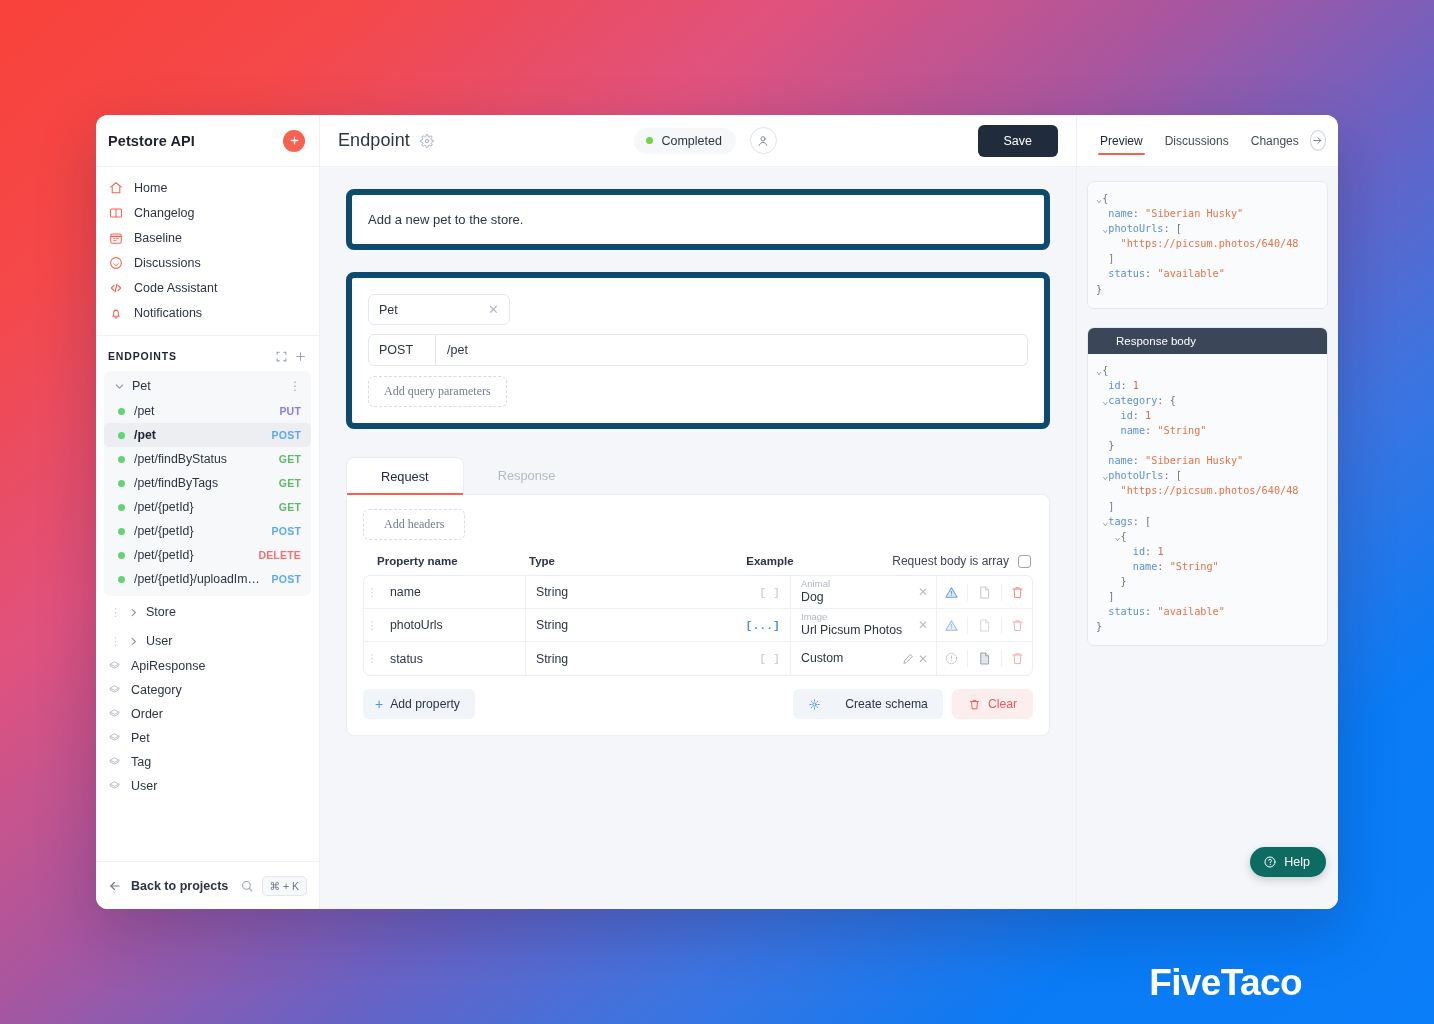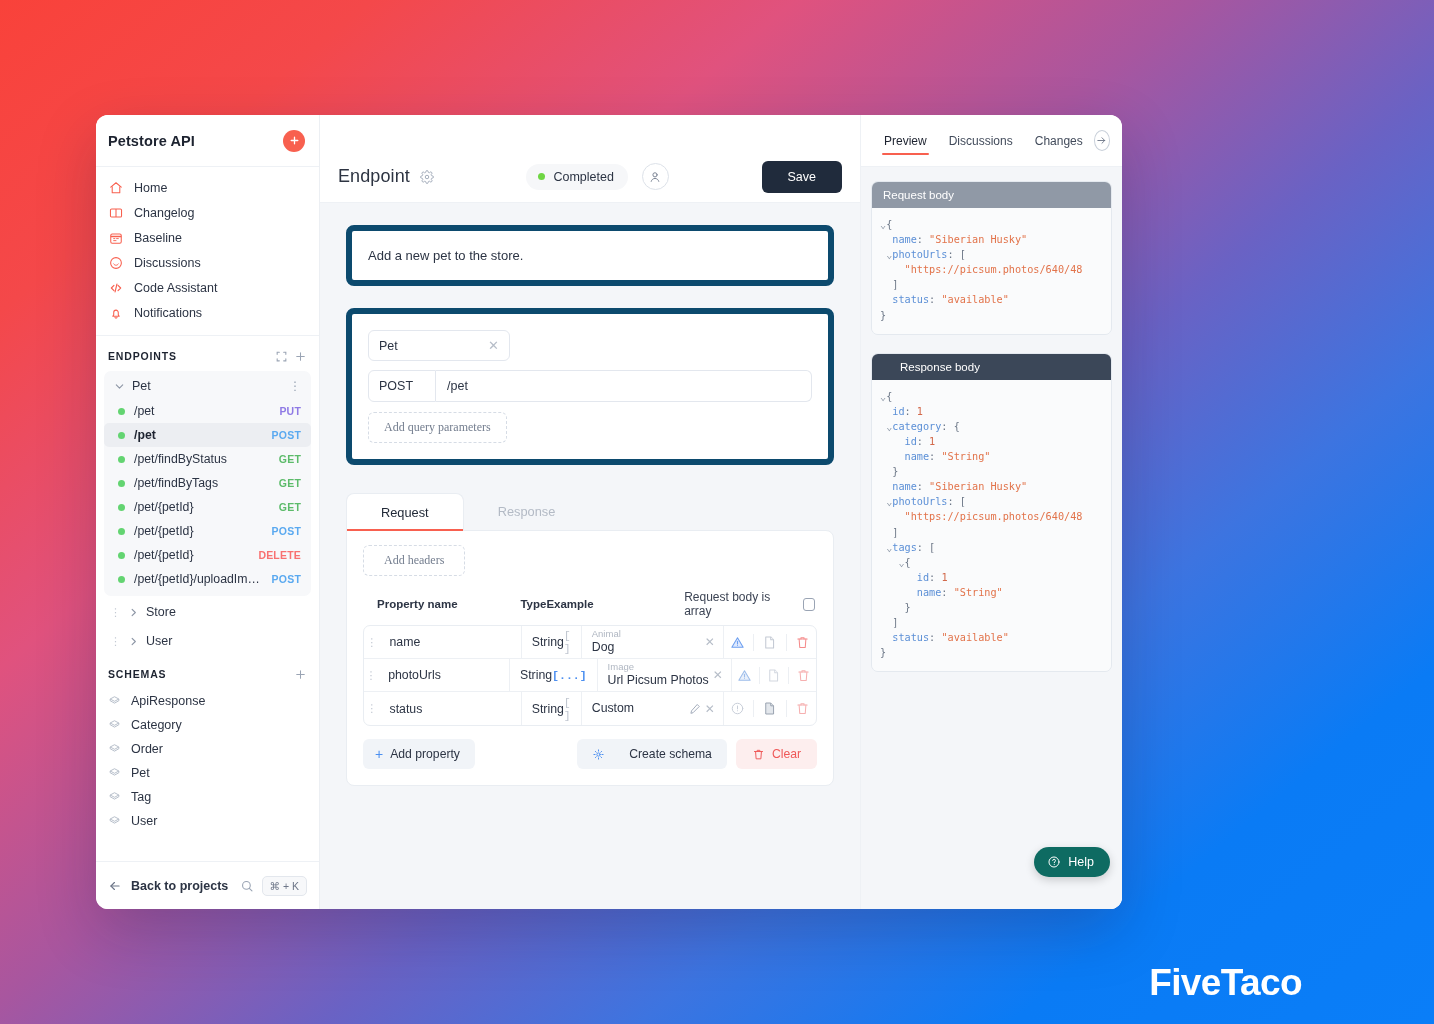--- a/index.html
+++ b/index.html
@@ -13,21 +13,21 @@
       #f9423a 0%, #f4484a 14%, #e0527e 30%,
       #a8569f 45%, #6a62c4 58%, #3d74e0 70%,
       #0a7bf5 84%, #0a7ef8 100%);
     position: relative;
   }
 
   
   .app-window {
     position: absolute;
     left: 96px; top: 115px;
-    width: 1026px; height: 794px;
+    width: 1242px; height: 794px;
     background: #ffffff;
     border-radius: 12px;
     display: flex;
     overflow: hidden;
     box-shadow: 0 22px 60px rgba(20,20,60,.22);
   }
 
   
   .sidebar {
     width: 224px; flex: 0 0 224px;
@@ -109,21 +109,21 @@
   .back-link { display:flex; align-items:center; gap: 9px; font-size: 12.5px; font-weight: 700; color: #2c3444; cursor: pointer; flex:1;}
   .back-link svg { width: 14px; height: 14px; color:#6d7688; display:block;}
   .search-ico { color: #9aa4b4; cursor: pointer; display:flex;align-items:center;}
   .search-ico svg { width: 14px; height: 14px; display:block; }
   .kbd {
     border: 1px solid #e3e7ed; border-radius: 5px; background: #f7f8fa;
     font-size: 10.5px; color: #6d7688; padding: 3px 7px; cursor: pointer;
   }
 
   
-  .main { flex: 1; display: flex; flex-direction: column; min-width: 0; margin-top: 36px; }
+  .main { flex: 1; display: flex; flex-direction: column; min-width: 0; }
   .main-head {
     height: 52px; display: flex; align-items: center;
     padding: 0 18px 0 18px; gap: 10px;
     border-bottom: 1px solid #eef1f5; background: #fff;
   }
   .page-title { font-size: 18px; color: #2d3442; font-weight: 400; letter-spacing: .1px;}
   .gear { color: #a2abb9; display: flex; align-items: center; cursor: pointer; }
   .gear svg { width: 14px; height: 14px; display:block; }
   .head-spacer { flex: 1; }
   .status-pill {
@@ -450,28 +450,20 @@
     <div class="collapsed-group">
       <span class="grip">⋮</span>
       <span class="chev">
           <svg viewBox="0 0 24 24" fill="none" stroke="currentColor" stroke-width="2.4" stroke-linecap="round" stroke-linejoin="round">
             <path d="M9 5 16 12 9 19"></path>
           </svg>
         </span>
       <span>User</span>
     </div>
 
-    <div class="sect-head">
-      <div class="sect-title">SCHEMAS</div>
-      <span class="sect-ico">
-          <svg viewBox="0 0 24 24" fill="none" stroke="currentColor" stroke-width="1.9" stroke-linecap="round">
-            <path d="M12 5v14M5 12h14"></path>
-          </svg>
-        </span>
-    </div>
 
     <div class="schema-row">
       <span class="schema-ico">
           <svg viewBox="0 0 24 24" fill="none" stroke="currentColor" stroke-width="1.7" stroke-linejoin="round">
             <path d="M12 3.2 20 7.4v3.2L12 15 4 10.6V7.4z"></path>
             <path d="M4 7.4 12 11.6 20 7.4"></path>
           </svg>
         </span>
       <span>ApiResponse</span>
     </div>
@@ -760,21 +752,20 @@
       <div class="arrow-btn">
         <svg viewBox="0 0 24 24" fill="none" stroke="currentColor" stroke-width="2" stroke-linecap="round" stroke-linejoin="round">
             <path d="M4 12h15"></path>
             <path d="M13 6l6 6-6 6"></path>
           </svg>
       </div>
     </div>
 
     <div class="right-body">
       <div class="code-panel">
-        <div class="code-hdr req">Request body</div>
         <div class="code-body" id="req-code"><div><span class="c-pun"></span><span class="c-car">⌄</span><span class="c-pun">{</span></div><div><span class="c-pun">  </span><span class="c-key">name</span><span class="c-pun">: </span><span class="c-str">"Siberian Husky"</span></div><div><span class="c-pun"> </span><span class="c-car">⌄</span><span class="c-key">photoUrls</span><span class="c-pun">: </span><span class="c-pun">[</span></div><div><span class="c-pun">    </span><span class="c-str">"https://picsum.photos/640/48</span></div><div><span class="c-pun">  </span><span class="c-pun">]</span></div><div><span class="c-pun">  </span><span class="c-key">status</span><span class="c-pun">: </span><span class="c-str">"available"</span></div><div><span class="c-pun"></span><span class="c-pun">}</span></div></div>
       </div>
       <div class="code-panel">
         <div class="code-hdr res">Response body</div>
         <div class="code-body" id="res-code"><div><span class="c-pun"></span><span class="c-car">⌄</span><span class="c-pun">{</span></div><div><span class="c-pun">  </span><span class="c-key">id</span><span class="c-pun">: </span><span class="c-num">1</span></div><div><span class="c-pun"> </span><span class="c-car">⌄</span><span class="c-key">category</span><span class="c-pun">: </span><span class="c-pun">{</span></div><div><span class="c-pun">    </span><span class="c-key">id</span><span class="c-pun">: </span><span class="c-num">1</span></div><div><span class="c-pun">    </span><span class="c-key">name</span><span class="c-pun">: </span><span class="c-str">"String"</span></div><div><span class="c-pun">  </span><span class="c-pun">}</span></div><div><span class="c-pun">  </span><span class="c-key">name</span><span class="c-pun">: </span><span class="c-str">"Siberian Husky"</span></div><div><span class="c-pun"> </span><span class="c-car">⌄</span><span class="c-key">photoUrls</span><span class="c-pun">: </span><span class="c-pun">[</span></div><div><span class="c-pun">    </span><span class="c-str">"https://picsum.photos/640/48</span></div><div><span class="c-pun">  </span><span class="c-pun">]</span></div><div><span class="c-pun"> </span><span class="c-car">⌄</span><span class="c-key">tags</span><span class="c-pun">: </span><span class="c-pun">[</span></div><div><span class="c-pun">   </span><span class="c-car">⌄</span><span class="c-pun">{</span></div><div><span class="c-pun">      </span><span class="c-key">id</span><span class="c-pun">: </span><span class="c-num">1</span></div><div><span class="c-pun">      </span><span class="c-key">name</span><span class="c-pun">: </span><span class="c-str">"String"</span></div><div><span class="c-pun">    </span><span class="c-pun">}</span></div><div><span class="c-pun">  </span><span class="c-pun">]</span></div><div><span class="c-pun">  </span><span class="c-key">status</span><span class="c-pun">: </span><span class="c-str">"available"</span></div><div><span class="c-pun"></span><span class="c-pun">}</span></div></div>
       </div>
     </div>
 
     <div class="help-btn">
       <svg viewBox="0 0 24 24" fill="none" stroke="#fff" stroke-width="1.7" stroke-linecap="round">

